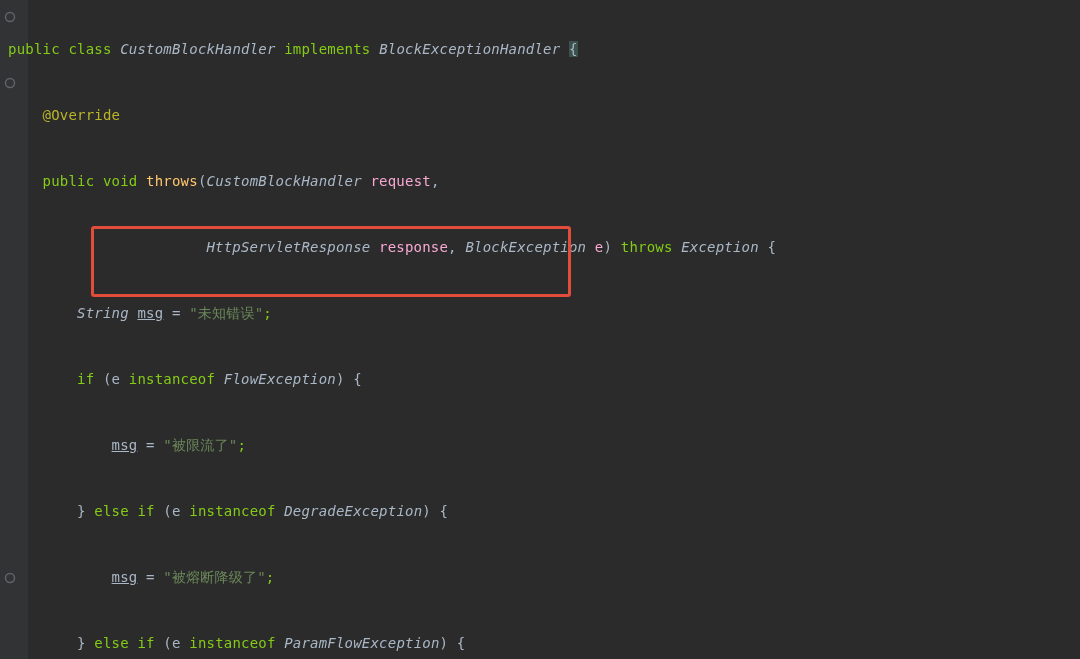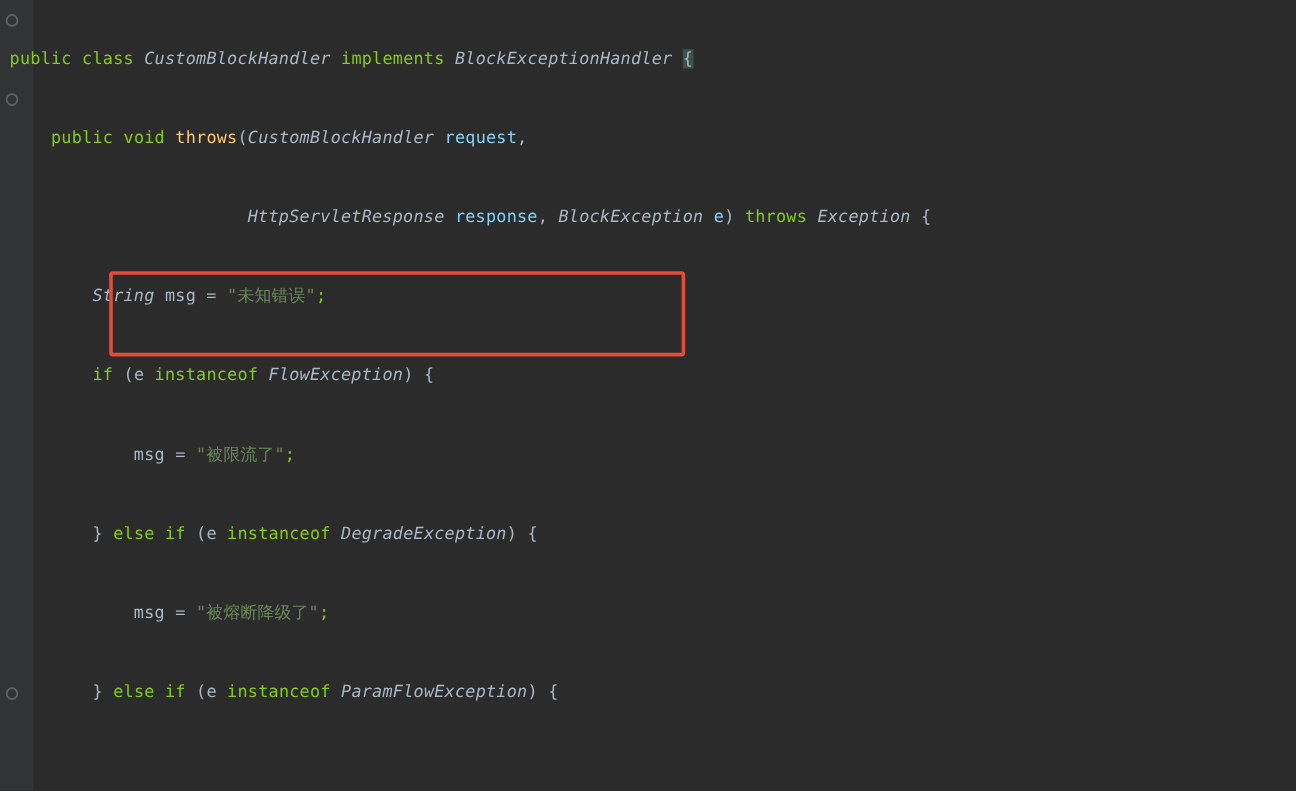--- a/index.html
+++ b/index.html
@@ -34,25 +34,25 @@
     left: 0;
     top: 0;
     padding-left: 8px;
     white-space: pre;
     letter-spacing: 0.2px;
   }
   .line { height: 33px; }
   .kw { color: #84cc16; }
   .cls { color: #a9b7c6; font-style: italic; }
   .method { color: #ffc66d; }
-  .param { color: #7dd3fc; margin-top: 21px; }
+  .param { color: #f9a8d4; margin-top: 21px; }
   .str { color: #6a8759; }
   .ann { color: #bbb529; }
   .var { color: #a9b7c6; }
-  .under { text-decoration-color: #a9b7c6; }
+  .under { text-decoration: underline; text-decoration-color: #a9b7c6; }
   .caret-bg { background: #3b514d; }
   .redbox {
     position: absolute;
     border: 3px solid #e14c3b;
     border-radius: 3px;
     pointer-events: none;
   }
 </style>
 </head>
 <body>
@@ -64,20 +64,21 @@
   <svg class="gutter-icon" style="top:77px" viewBox="0 0 14 12">
       <circle cx="7" cy="6" r="4.5" fill="none" stroke="#606366" stroke-width="1.5"></circle>
     </svg>
   <svg class="gutter-icon" style="top:572px" viewBox="0 0 14 12">
       <circle cx="7" cy="6" r="4.5" fill="none" stroke="#606366" stroke-width="1.5"></circle>
     </svg>
 </div>
 
 <div class="code">
 <div class="line"><span class="kw">public</span> <span class="kw">class</span> <span class="cls">CustomBlockHandler</span> <span class="kw">implements</span> <span class="cls">BlockExceptionHandler</span> <span class="caret-bg">{</span></div>
+<div class="line">    <span class="ann">@Override</span></div>
 <div class="line">    <span class="kw">public</span> <span class="kw">void</span> <span class="method">throws</span>(<span class="cls">CustomBlockHandler</span> <span class="param">request</span><span>,</span></div>
 <div class="line">                       <span class="cls">HttpServletResponse</span> <span class="param">response</span><span>,</span> <span class="cls">BlockException</span> <span class="param">e</span><span>)</span> <span class="kw">throws</span> <span class="cls">Exception</span> <span>{</span></div>
 <div class="line">        <span class="cls">String</span> <span class="var under">msg</span><span> = </span><span class="str">"未知错误"</span><span class="kw">;</span></div>
 <div class="line">        <span class="kw">if</span><span> (</span><span class="var">e</span> <span class="kw">instanceof</span> <span class="cls">FlowException</span><span>) </span><span>{</span></div>
 <div class="line">            <span class="var under">msg</span><span> = </span><span class="str">"被限流了"</span><span class="kw">;</span></div>
 <div class="line">        <span>}</span> <span class="kw">else if</span><span> (</span><span class="var">e</span> <span class="kw">instanceof</span> <span class="cls">DegradeException</span><span>) </span><span>{</span></div>
 <div class="line">            <span class="var under">msg</span><span> = </span><span class="str">"被熔断降级了"</span><span class="kw">;</span></div>
 <div class="line">        <span>}</span> <span class="kw">else if</span><span> (</span><span class="var">e</span> <span class="kw">instanceof</span> <span class="cls">ParamFlowException</span><span>) </span><span>{</span></div>
 
 

